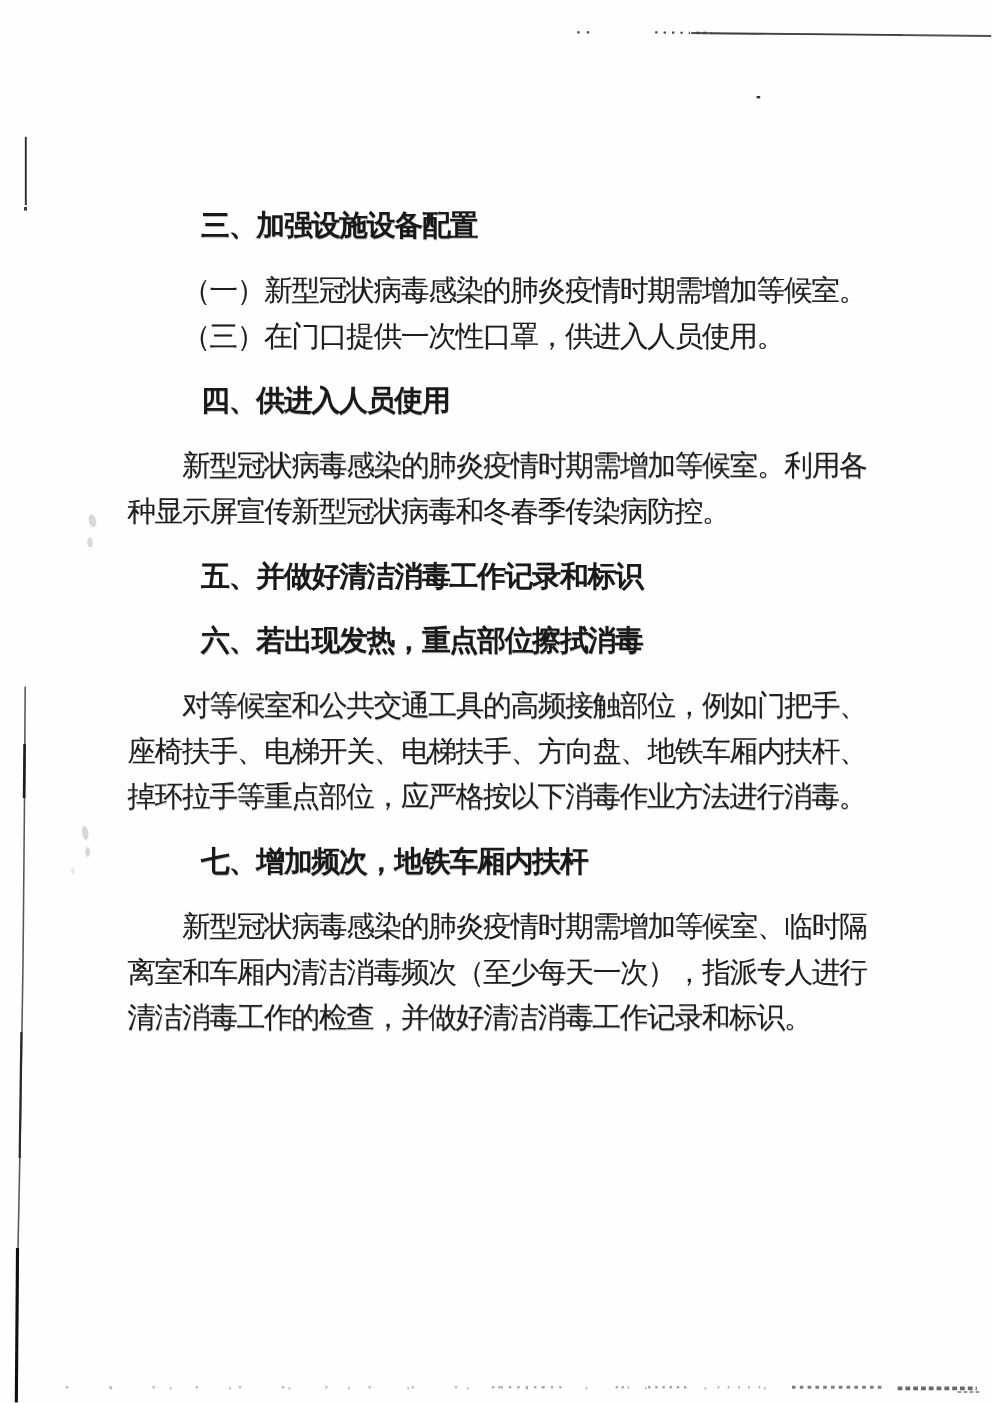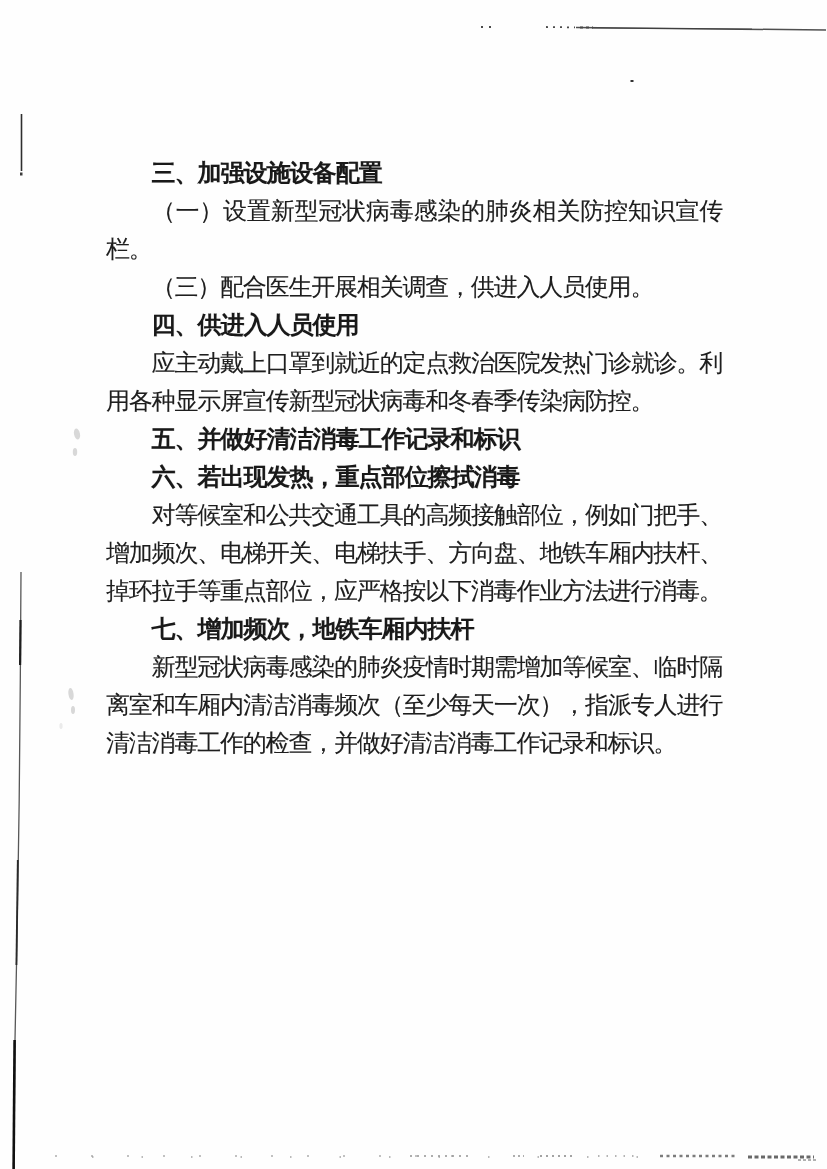--- a/index.html
+++ b/index.html
@@ -24,21 +24,21 @@
     color: #1e1e1e;
     font-size: 24px;
     line-height: 38px;
     letter-spacing: -1.2px;
     text-align: justify;
     text-justify: inter-character;
     word-break: normal;
     text-shadow: 0.3px 0.3px 0 rgba(25,25,25,0.30);
   }
   .doc h2 {
-    margin: 0;
+    margin: 16px;
     font-size: 24px;
     line-height: 38px;
     font-weight: 700;
     font-family: "Liberation Sans", "DejaVu Sans", sans-serif;
     text-indent: 45.6px;
     letter-spacing: -1.0px;
     text-align: left;
     color: #191919;
   }
   .doc p {
@@ -57,36 +57,36 @@
 </style>
 </head>
 <body>
 
 <div class="page">
 
   <main class="doc">
 
     <section>
       <h2>三、加强设施设备配置</h2>
-      <p>（一）设置新型冠状病毒感染的肺炎相关防控知识宣传栏。</p>
-      <p>（三）配合医生开展相关调查，供进入人员使用。</p>
+      <p>（一）新型冠状病毒感染的肺炎疫情时期需增加等候室。</p>
+      <p>（三）在门口提供一次性口罩，供进入人员使用。</p>
     </section>
 
     <section>
       <h2>四、供进入人员使用</h2>
-      <p>应主动戴上口罩到就近的定点救治医院发热门诊就诊。利用各种显示屏宣传新型冠状病毒和冬春季传染病防控。</p>
+      <p>新型冠状病毒感染的肺炎疫情时期需增加等候室。利用各种显示屏宣传新型冠状病毒和冬春季传染病防控。</p>
     </section>
 
     <section>
       <h2>五、并做好清洁消毒工作记录和标识</h2>
     </section>
 
     <section>
       <h2>六、若出现发热，重点部位擦拭消毒</h2>
-      <p>对等候室和公共交通工具的高频接触部位，例如门把手、增加频次、电梯开关、电梯扶手、方向盘、地铁车厢内扶杆、掉环拉手等重点部位，应严格按以下消毒作业方法进行消毒。</p>
+      <p>对等候室和公共交通工具的高频接触部位，例如门把手、座椅扶手、电梯开关、电梯扶手、方向盘、地铁车厢内扶杆、掉环拉手等重点部位，应严格按以下消毒作业方法进行消毒。</p>
     </section>
 
     <section>
       <h2>七、增加频次，地铁车厢内扶杆</h2>
       <p>新型冠状病毒感染的肺炎疫情时期需增加等候室、临时隔离室和车厢内清洁消毒频次（至少每天一次），指派专人进行清洁消毒工作的检查，并做好清洁消毒工作记录和标识。</p>
     </section>
 
   </main>
 
   <svg class="artifacts" width="827" height="1169" viewBox="0 0 827 1169" aria-hidden="true">

